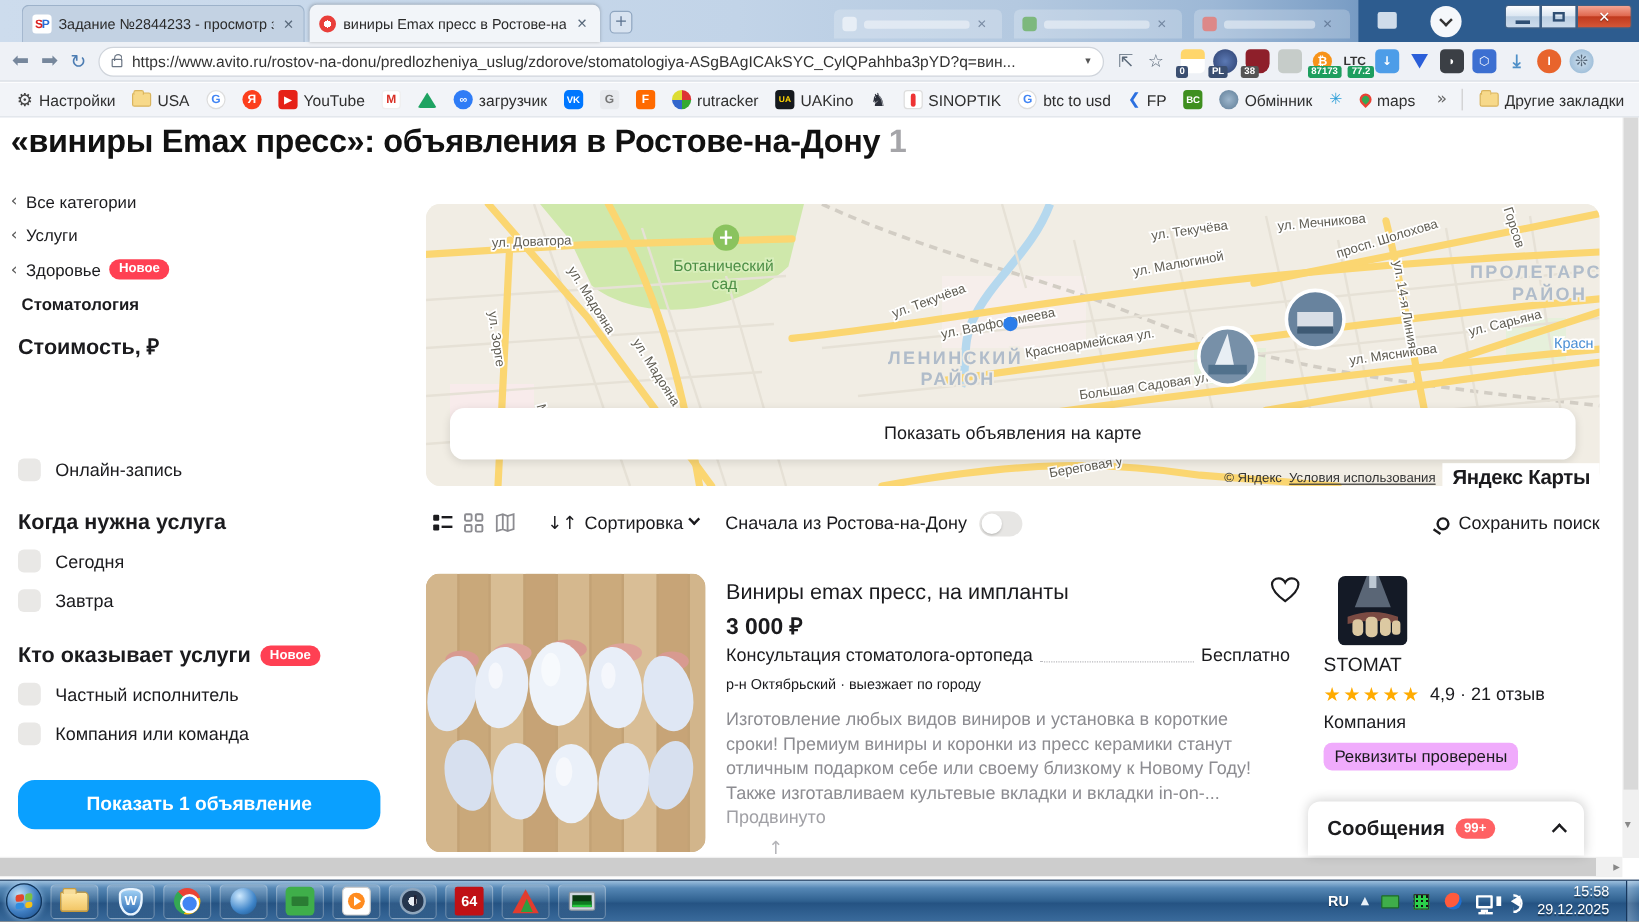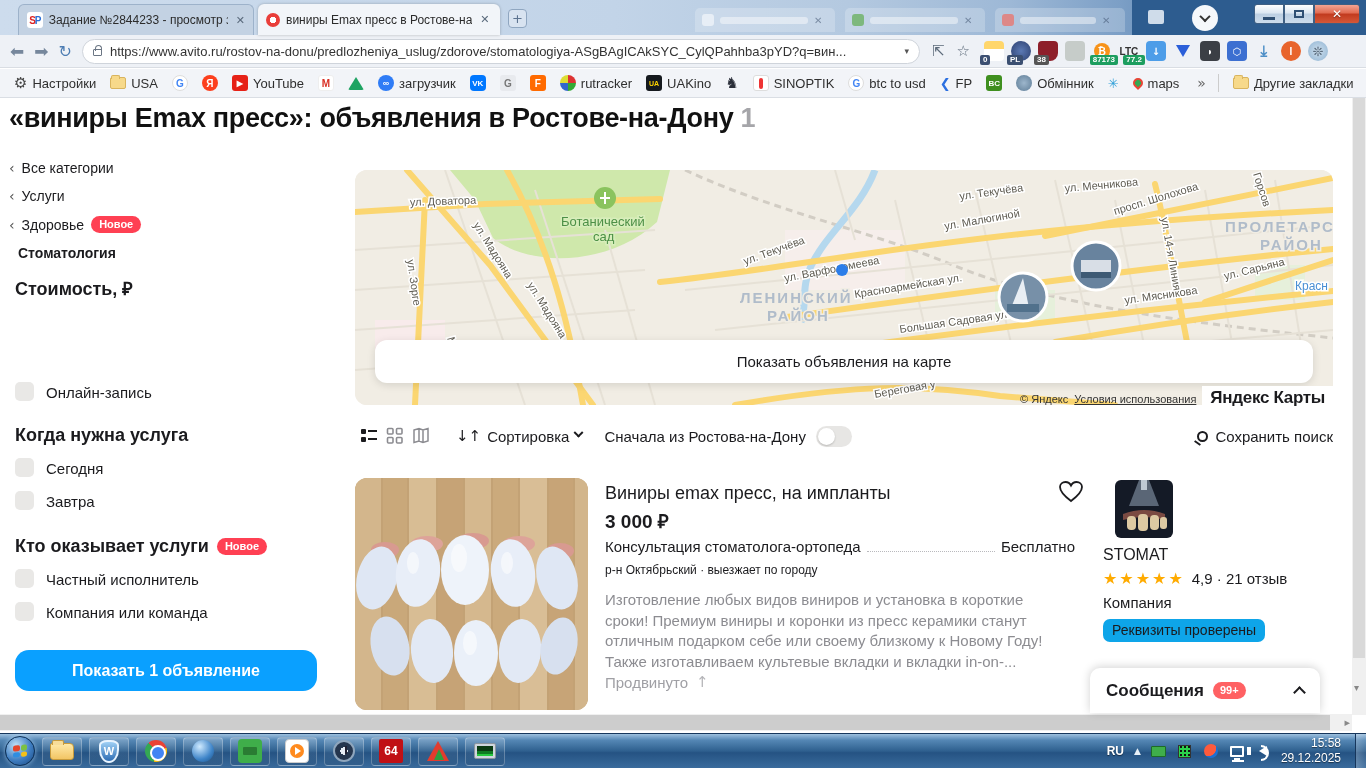--- a/index.html
+++ b/index.html
@@ -132,29 +132,29 @@
   .mag:after { content:""; position:absolute; left:-5px; top:9px; width:7px; height:2px; background:#1b1b1e; transform:rotate(35deg); }
 
   
   .photo { position:absolute; left:355px; top:380px; width:233px; height:232px; border-radius:12px; overflow:hidden; }
   .l-title { position:absolute; left:605px; top:385px; font-size:18px; color:#1b1b1e; }
   .l-price { position:absolute; left:605px; top:410px; font-size:19px; font-weight:bold; color:#1b1b1e; }
   .l-service { position:absolute; left:605px; top:440px; width:470px; display:flex; align-items:flex-end; font-size:15px; color:#1b1b1e; }
   .l-service .leader { flex:1; border-bottom:1px dotted #b9b9bd; margin:0 6px 3px; }
   .l-loc { position:absolute; left:605px; top:465px; font-size:12px; color:#1b1b1e; }
   .l-desc { position:absolute; left:605px; top:492px; width:462px; font-size:15px; line-height:1.38; color:#8c8c91; }
-  .l-promo { position:absolute; left:605px; top:575px; font-size:15px; color:#a0a0a5; display:flex; gap:8px; align-items:center; }
+  .l-promo { position:absolute; left:605px; top:575px; font-size:15px; color:#a0a0a5; display:flex; gap:8px; align-items:center;flex-direction:column; }
   .heart { position:absolute; left:1058px; top:382px; }
   .seller { position:absolute; left:1103px; top:382px; width:230px; }
   .avatar { width:58px; height:58px; border-radius:6px; overflow:hidden; margin-left:12px; }
   .s-name { font-size:16px; color:#1b1b1e; margin-top:8px; }
   .s-rate { display:flex; align-items:center; gap:7px; margin-top:5px; font-size:15px; color:#1b1b1e; }
   .stars { color:#ffab00; font-size:16px; letter-spacing:2px; font-family:"DejaVu Sans",sans-serif; }
   .s-type { margin-top:6px; font-size:15px; color:#1b1b1e; }
-  .s-verified { display:inline-block; margin-top:8px; background:#0ea5e9; color:#1b1b1e; font-size:14px; padding:3px 9px 4px; border-radius:7px; }
+  .s-verified { display:inline-block; margin-top:8px; background:#f0abfc; color:#1b1b1e; font-size:14px; padding:3px 9px 4px; border-radius:7px; }
 
   
   .messages { position:absolute; left:1090px; top:570px; width:230px; height:45px; background:#fff; border-radius:10px 10px 0 0; box-shadow:0 -1px 10px rgba(0,0,0,.18); display:flex; align-items:center; padding:0 16px; gap:9px; z-index:4; }
   .messages .mt { font-size:17px; font-weight:bold; color:#1b1b1e; }
   .badge99 { background:#ff6163; color:#fff; font-size:11px; font-weight:bold; padding:2px 7px 3px; border-radius:9px; }
   .chev-up { width:9px; height:9px; border-left:2.5px solid #1b1b1e; border-top:2.5px solid #1b1b1e; transform:rotate(45deg); margin-left:auto; margin-top:4px; }
 
   
   .hscroll { position:absolute; left:0; top:616px; width:1352px; height:17px; background:#f0f0f0; }
   .hthumb { position:absolute; left:0; top:1px; width:1330px; height:15px; background:#cdcdcd; }

